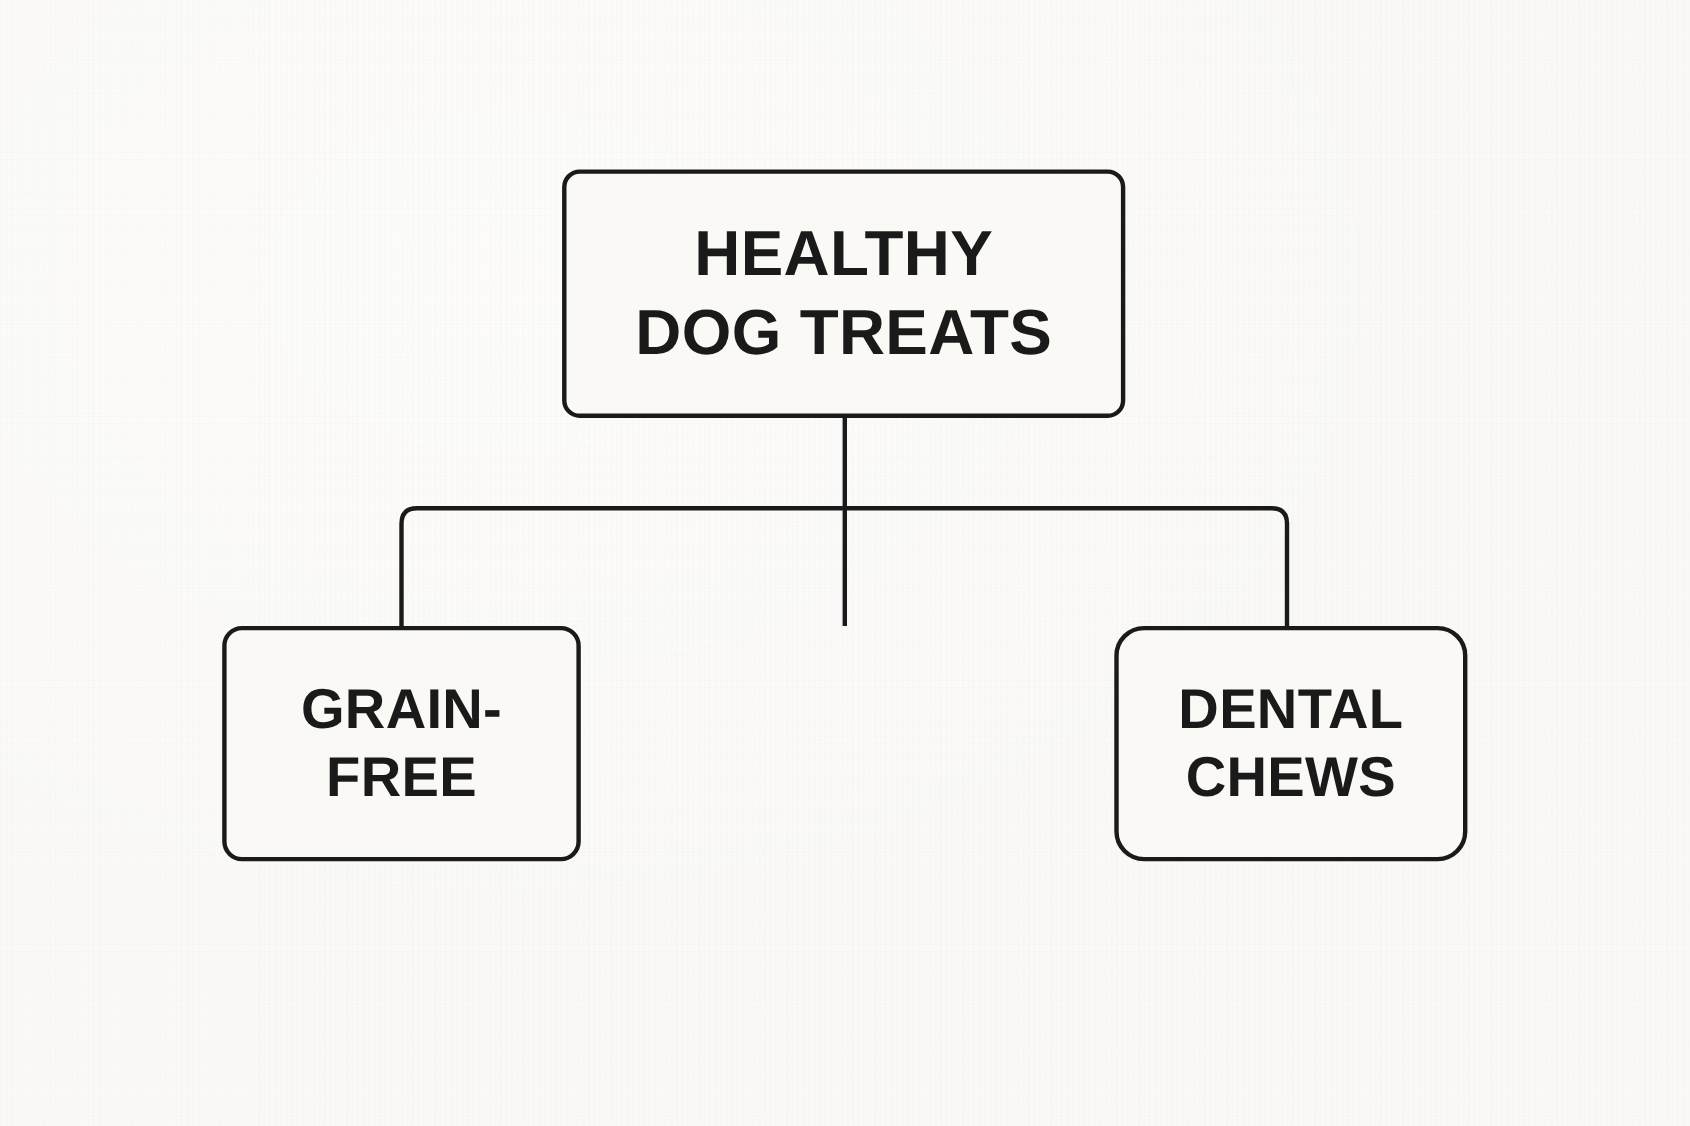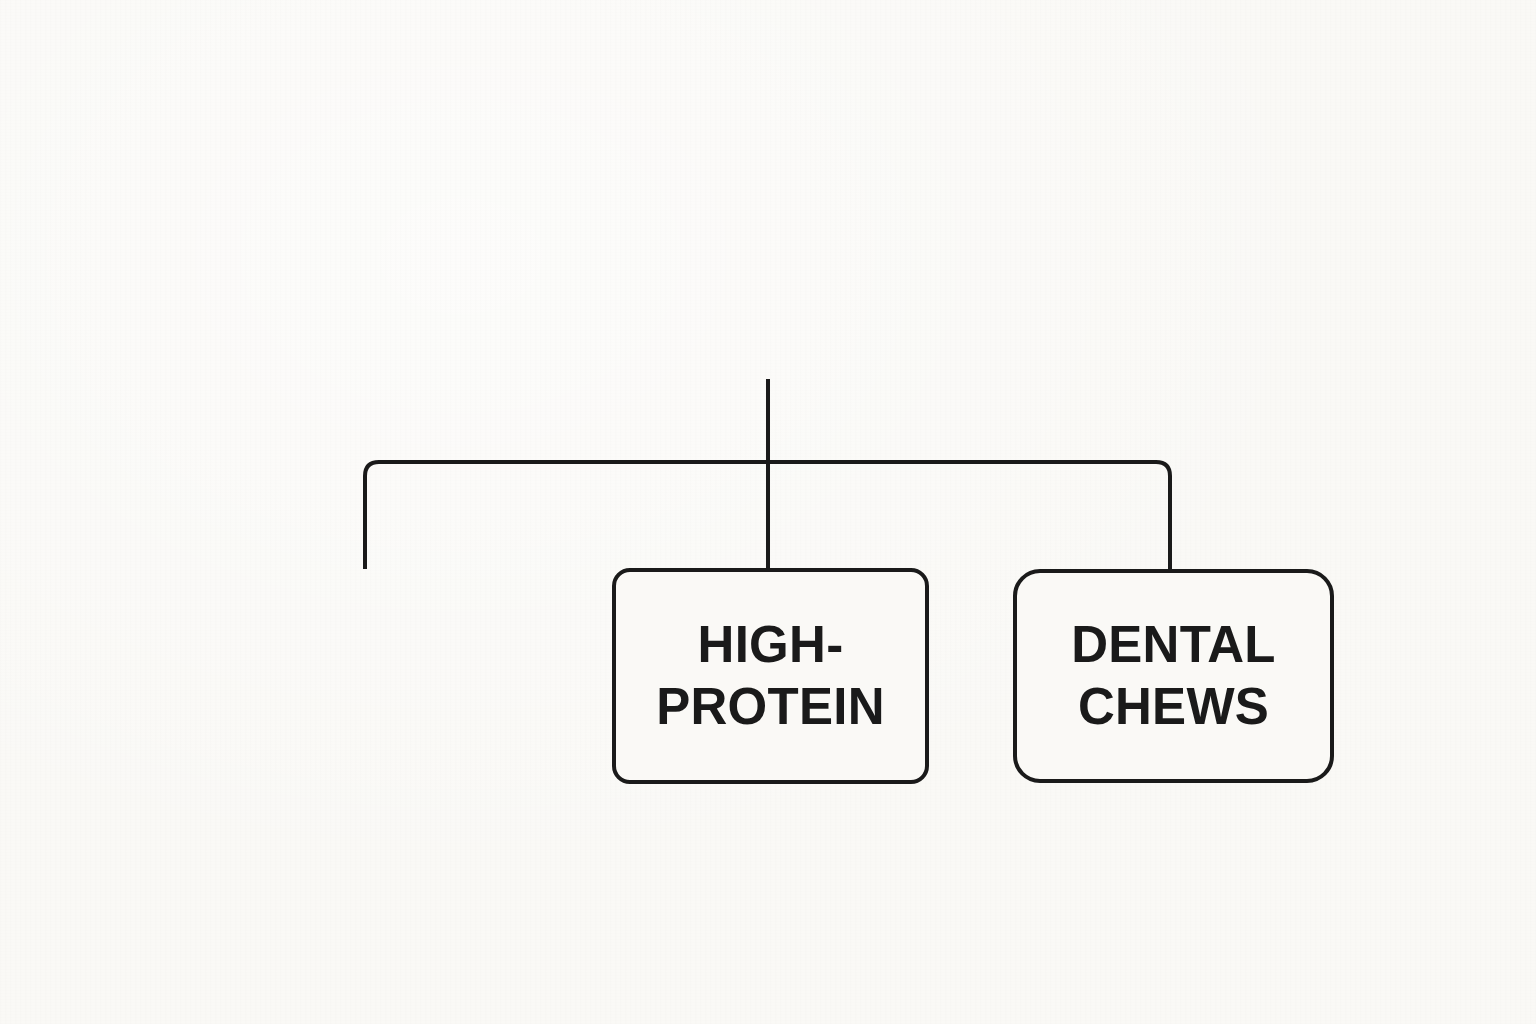--- a/index.html
+++ b/index.html
@@ -112,25 +112,29 @@
 
   <svg id="connectors" viewBox="0 0 1536 1024" width="1536" height="1024" aria-hidden="true">
 
     <path d="M 768 379 L 768 569" fill="none" stroke="#1a1a1a" stroke-width="4" stroke-linecap="butt"></path>
 
     <path d="M 768 462 L 379 462 Q 365 462 365 476 L 365 569" fill="none" stroke="#1a1a1a" stroke-width="4" stroke-linecap="butt"></path>
 
     <path d="M 768 462 L 1156 462 Q 1170 462 1170 476 L 1170 569" fill="none" stroke="#1a1a1a" stroke-width="4" stroke-linecap="butt"></path>
   </svg>
 
+  <div class="node" id="node-root">
+    <span class="node-label">HEALTHY
+DOG TREATS</span>
+  </div>
 
+  <div class="node node-child" id="node-child-0">
+    <span class="node-label">GRAIN-
+FREE</span>
+  </div>
 
-  <div class="node node-child" id="node-child-1">
-    <span class="node-label">HIGH-
-PROTEIN</span>
-  </div>
 
   <div class="node node-child" id="node-child-2">
     <span class="node-label">DENTAL
 CHEWS</span>
   </div>
 
 </div>
 
 </body></html>

